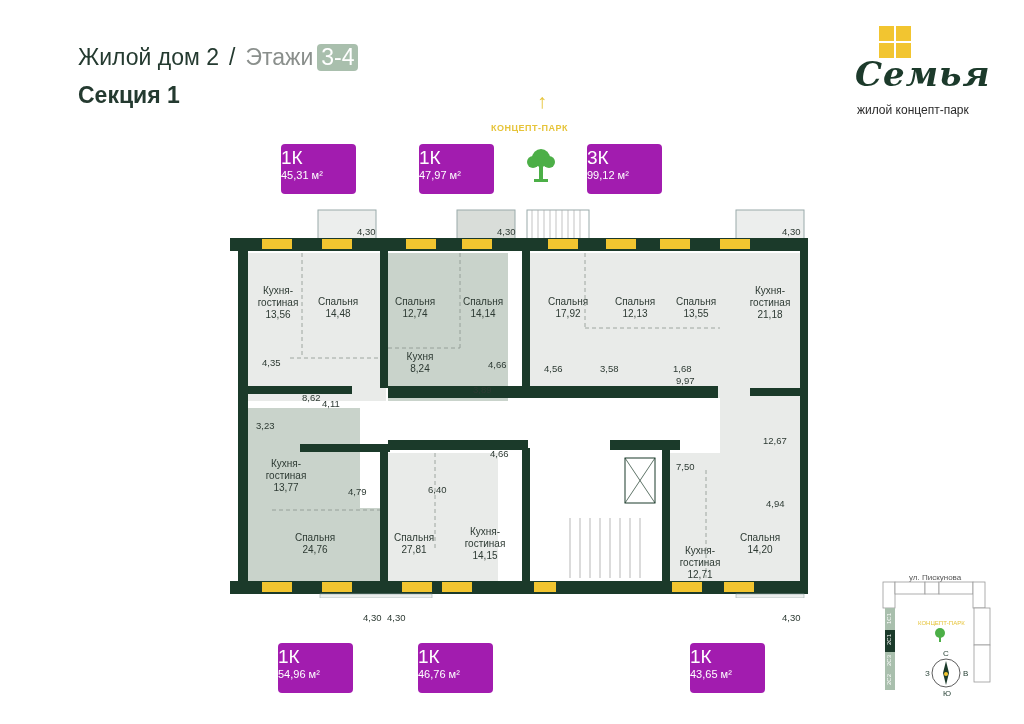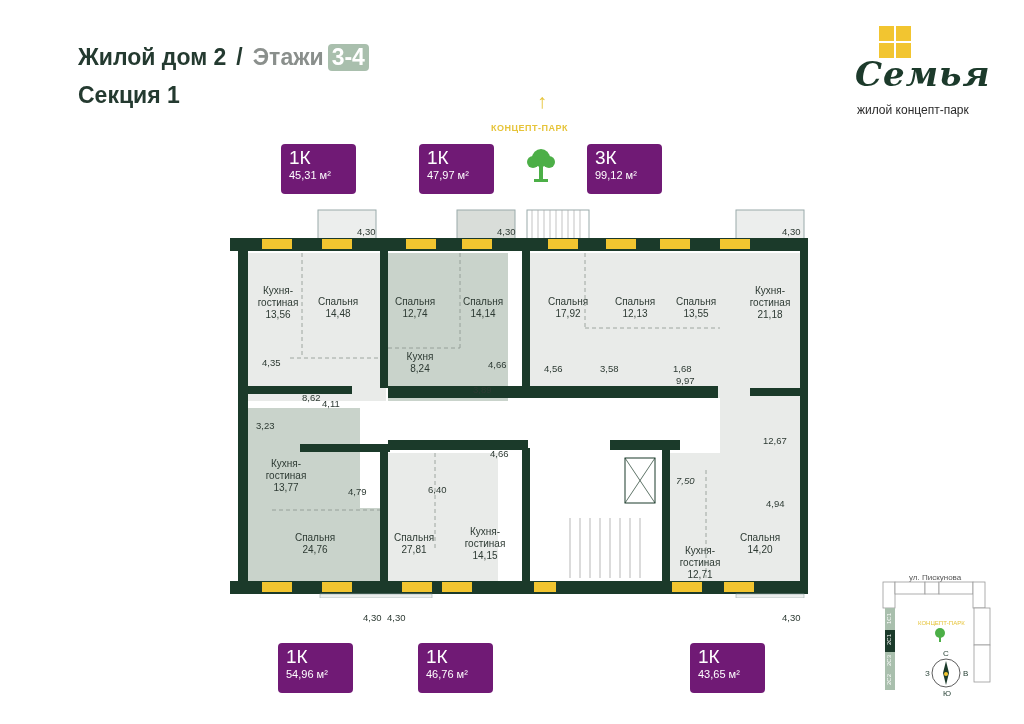--- a/index.html
+++ b/index.html
@@ -1,30 +1,30 @@
 <!DOCTYPE html>
 <html><head>
 <meta charset="utf-8">
 <style>
   html,body{margin:0;padding:0;}
   body{width:1024px;height:724px;background:#ffffff;position:relative;overflow:hidden;font-family:"Liberation Sans",sans-serif;color:#1f3a2e;}
   .abs{position:absolute;}
-  .title1{left:78px;top:44px;font-size:23px;font-weight:bold;color:#243a30;white-space:nowrap;}
+  .title1{left:78px;top:44px;font-size:23px;font-weight:normal;color:#243a30;white-space:nowrap;}
   .title1 .sep{margin:0 10px;}
   .title1 .floors{color:#8a8f8c;}
   .floor-badge{display:inline-block;background:#a9bfad;color:#ffffff;border-radius:4px;padding:0 4px;margin-left:4px;}
   .title2{left:78px;top:82px;font-size:23px;font-weight:bold;color:#243a30;}
   .logo-mark{left:879px;top:26px;width:32px;height:32px;display:grid;grid-template-columns:1fr 1fr;gap:2px;}
   .logo-mark div{background:#f2c530;}
   .logo-word{left:855px;top:54px;font-family:"DejaVu Serif",serif;font-size:34px;font-style:italic;font-weight:bold;color:#1c3a2b;letter-spacing:1px;}
   .logo-sub{left:857px;top:103px;font-size:12px;color:#2a2a2a;}
   .park-arrow{left:537px;top:90px;font-size:20px;color:#e6c43a;}
   .park-label{left:491px;top:123px;font-size:9px;font-weight:bold;color:#e6c43a;letter-spacing:.5px;}
   .tree-icon{left:526px;top:147px;width:30px;height:36px;}
-  .apt{width:75px;height:50px;background:#701a75;border-radius:4px;color:#fff;box-sizing:border-box;padding:4px 8px;}
+  .apt{width:75px;height:50px;background:#a21caf;border-radius:4px;color:#fff;box-sizing:border-box;padding:4px 0;}
   .apt .rooms{font-size:19px;line-height:20px;}
   .apt .area{font-size:11px;line-height:14px;}
   .plan{left:230px;top:208px;width:578px;height:390px;}
   .room-label{position:absolute;font-size:10px;color:#2d3a33;text-align:center;line-height:12px;white-space:nowrap;transform:translate(-50%,-50%);}
   .dim{position:absolute;font-size:9.5px;color:#2d3a33;white-space:nowrap;}
   .minimap{left:880px;top:578px;width:130px;height:130px;}
   .street{left:909px;top:573px;font-size:8px;color:#555;}
 </style>
 </head>
 <body>
@@ -233,21 +233,21 @@
   <div class="dim" style="left:314px;top:155px;">4,56</div>
   <div class="dim" style="left:370px;top:155px;">3,58</div>
   <div class="dim" style="left:443px;top:155px;">1,68</div>
   <div class="dim" style="left:446px;top:167px;">9,97</div>
   <div class="dim" style="left:92px;top:190px;">4,11</div>
   <div class="dim" style="left:26px;top:212px;">3,23</div>
   <div class="dim" style="left:118px;top:278px;">4,79</div>
   <div class="dim" style="left:198px;top:276px;">6,40</div>
   <div class="dim" style="left:260px;top:240px;">4,66</div>
   <div class="dim" style="left:533px;top:227px;">12,67</div>
-  <div class="dim" style="left:446px;top:267px;font-style:italic;">7,50</div>
+  <div class="dim" style="left:446px;top:253px;">7,50</div>
   <div class="dim" style="left:536px;top:290px;">4,94</div>
 
   <div class="dim" style="left:127px;top:18px;">4,30</div>
   <div class="dim" style="left:267px;top:18px;">4,30</div>
   <div class="dim" style="left:552px;top:18px;">4,30</div>
 </div>
 
 <div class="abs dim" style="left:363px;top:612px;">4,30</div>
 <div class="abs dim" style="left:387px;top:612px;">4,30</div>
 <div class="abs dim" style="left:782px;top:612px;">4,30</div>

